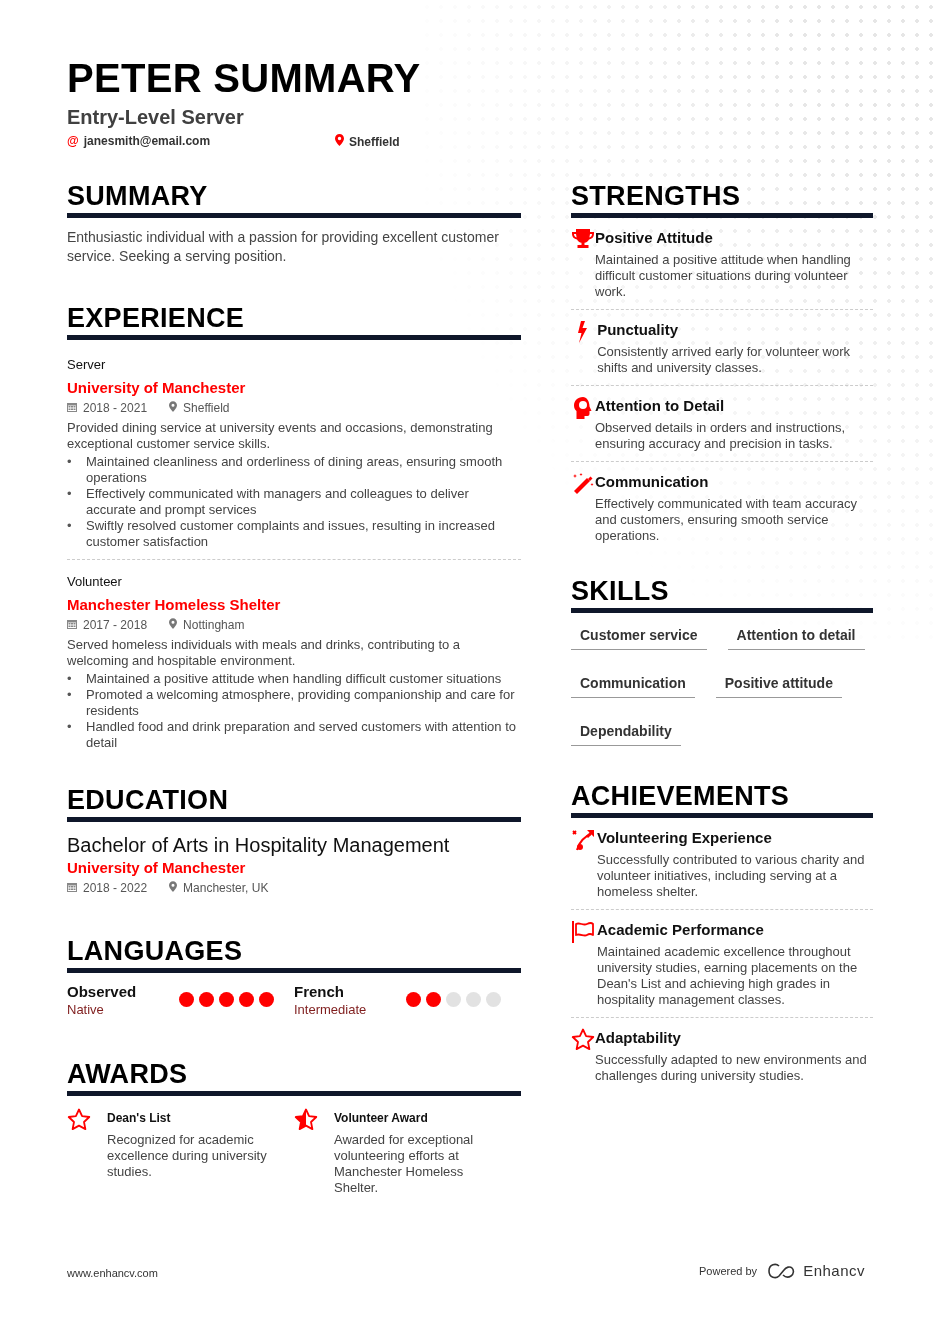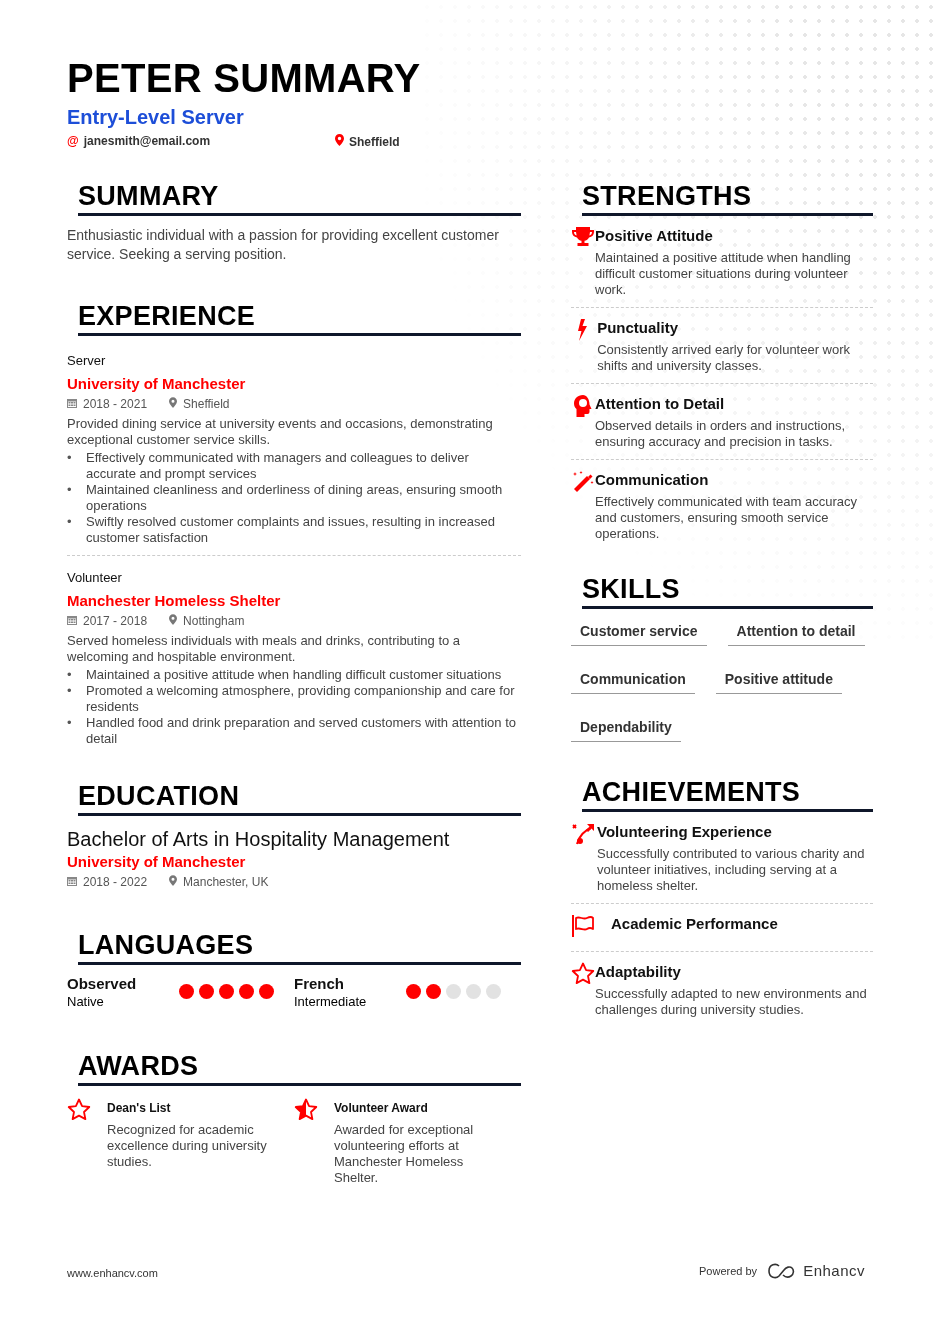--- a/index.html
+++ b/index.html
@@ -14,30 +14,30 @@
     position: absolute; right: 0; top: 0; width: 520px; height: 640px;
     background-image: radial-gradient(circle, #e6e6e6 1.6px, transparent 2px);
     background-size: 14px 14px;
     -webkit-mask-image: radial-gradient(ellipse at 100% 0%, rgba(0,0,0,1) 20%, rgba(0,0,0,0) 75%);
     mask-image: radial-gradient(ellipse at 100% 0%, rgba(0,0,0,1) 20%, rgba(0,0,0,0) 75%);
     z-index: 0;
   }
   .page { position: absolute; left: 0; top: 0; width: 940px; height: 1330px; z-index: 1; }
 
   .name { position: absolute; left: 67px; top: 56px; font-size: 40px; font-weight: 700; color: #000; letter-spacing: 0.3px; }
-  .title { position: absolute; left: 67px; top: 106px; font-size: 20px; font-weight: 700; color: #1d4ed8; }
+  .title { position: absolute; left: 67px; top: 106px; font-size: 20px; font-weight: 700; color: #404040; }
   .contact { position: absolute; top: 134px; font-size: 12px; font-weight: 700; color: #333; display: flex; align-items: center; gap: 5px; }
   .contact .ic { color: #ff0000; font-size: 12px; }
 
   .col-left { position: absolute; left: 67px; top: 180px; width: 454px; }
   .col-right { position: absolute; left: 571px; top: 180px; width: 302px; }
 
   .section-title {
     font-size: 27px; font-weight: 700; color: #000; letter-spacing: 0.3px;
-    border-bottom: 3px solid #0f172a; padding-bottom: 1px; line-height: 32px; margin-left: 11px;
+    border-bottom: 5px solid #0f172a; padding-bottom: 1px; line-height: 32px;
   }
   .text { font-size: 14px; color: #444; line-height: 19px; }
 
   .summary { margin-top: 10px; }
   .exp-block { margin-top: 0; }
   .job-role { font-size: 13px; color: #111; margin-top: 12px; line-height: 26px; }
   .job-company { font-size: 15px; font-weight: 700; color: #ff0000; line-height: 20px; }
   .meta { display: flex; align-items: center; font-size: 12px; color: #555; margin-top: 3px; line-height: 14px; }
   .meta .m-ic { color: #777; font-size: 11px; margin-right: 6px; }
   .meta .gap { width: 22px; }
@@ -45,21 +45,21 @@
   ul.bullets { list-style: none; margin-top: 2px; }
   ul.bullets li { position: relative; padding-left: 19px; font-size: 13px; color: #444; line-height: 16px; }
   ul.bullets li::before { content: "•"; position: absolute; left: 0; color: #555; }
   .divider-dash { border-top: 1px dashed #ccc; margin-top: 9px; }
 
   .edu-degree { font-size: 20px; color: #111; margin-top: 10px; line-height: 26px; }
 
   .langs { display: flex; margin-top: 10px; }
   .lang { display: flex; width: 244px; }
   .lang .lname { font-size: 15px; font-weight: 700; color: #111; line-height: 18px; }
-  .lang .llevel { font-size: 13px; color: #000000; line-height: 17px; }
+  .lang .llevel { font-size: 13px; color: #7f1d1d; line-height: 17px; }
   .lang .info { width: 112px; }
   .lang .dots-rating { display: flex; gap: 5px; margin-top: 9px; }
   .dot { width: 15px; height: 15px; border-radius: 50%; background: #e2e2e2; }
   .dot.on { background: #ff0000; }
 
   .awards { display: flex; margin-top: 12px; }
   .award { display: flex; width: 244px; }
   .award .aic { width: 40px; font-size: 22px; color: #ff0000; line-height: 20px; }
   .award .atitle { font-size: 12px; font-weight: 700; color: #111; line-height: 20px; }
   .award .adesc { font-size: 13px; color: #444; line-height: 16px; margin-top: 4px; width: 165px; }
@@ -129,22 +129,22 @@
           <span class="gap"></span>
           <span class="m-ic">
             <svg width="8" height="11" viewBox="0 0 9 12">
                 <path d="M4.5 0C2 0 0 2 0 4.5 0 7.5 4.5 12 4.5 12S9 7.5 9 4.5C9 2 7 0 4.5 0zm0 6.2a1.7 1.7 0 110-3.4 1.7 1.7 0 010 3.4z" fill="#777"></path>
               </svg>
           </span>
           <span>Sheffield</span>
         </div>
         <div class="job-desc">Provided dining service at university events and occasions, demonstrating exceptional customer service skills.</div>
         <ul class="bullets">
+          <li>Maintained cleanliness and orderliness of dining areas, ensuring smooth operations</li>
           <li>Effectively communicated with managers and colleagues to deliver accurate and prompt services</li>
-          <li>Maintained cleanliness and orderliness of dining areas, ensuring smooth operations</li>
           <li>Swiftly resolved customer complaints and issues, resulting in increased customer satisfaction</li>
         </ul>
         <div class="divider-dash"></div>
       </div>
 
       <div class="exp-block">
         <div class="job-role" style="margin-top:9px;">Volunteer</div>
         <div class="job-company">Manchester Homeless Shelter</div>
         <div class="meta">
           <span class="m-ic">
@@ -354,20 +354,21 @@
 
       <div class="item">
         <div class="iic">
           <svg width="26" height="24" viewBox="0 0 26 24">
               <path d="M2 1v22" stroke="#ff0000" stroke-width="2"></path>
               <path d="M5 4c4-2 7 2 11 0s6 0 6 0v11s-3-2-6 0-7-2-11 0z" fill="none" stroke="#ff0000" stroke-width="1.8" stroke-linejoin="round"></path>
             </svg>
         </div>
         <div>
           <div class="ititle">Academic Performance</div>
+          <div class="idesc">Maintained academic excellence throughout university studies, earning placements on the Dean's List and achieving high grades in hospitality management classes.</div>
         </div>
       </div>
 
       <div class="item last">
         <div class="iic">
           <svg width="24" height="23" viewBox="0 0 24 23">
               <path d="M12 1.5l3.1 6.6 7.2.9-5.3 5 1.4 7.1L12 17.6l-6.4 3.5L7 14l-5.3-5 7.2-.9z" fill="none" stroke="#ff0000" stroke-width="1.8" stroke-linejoin="round"></path>
             </svg>
         </div>
         <div>

